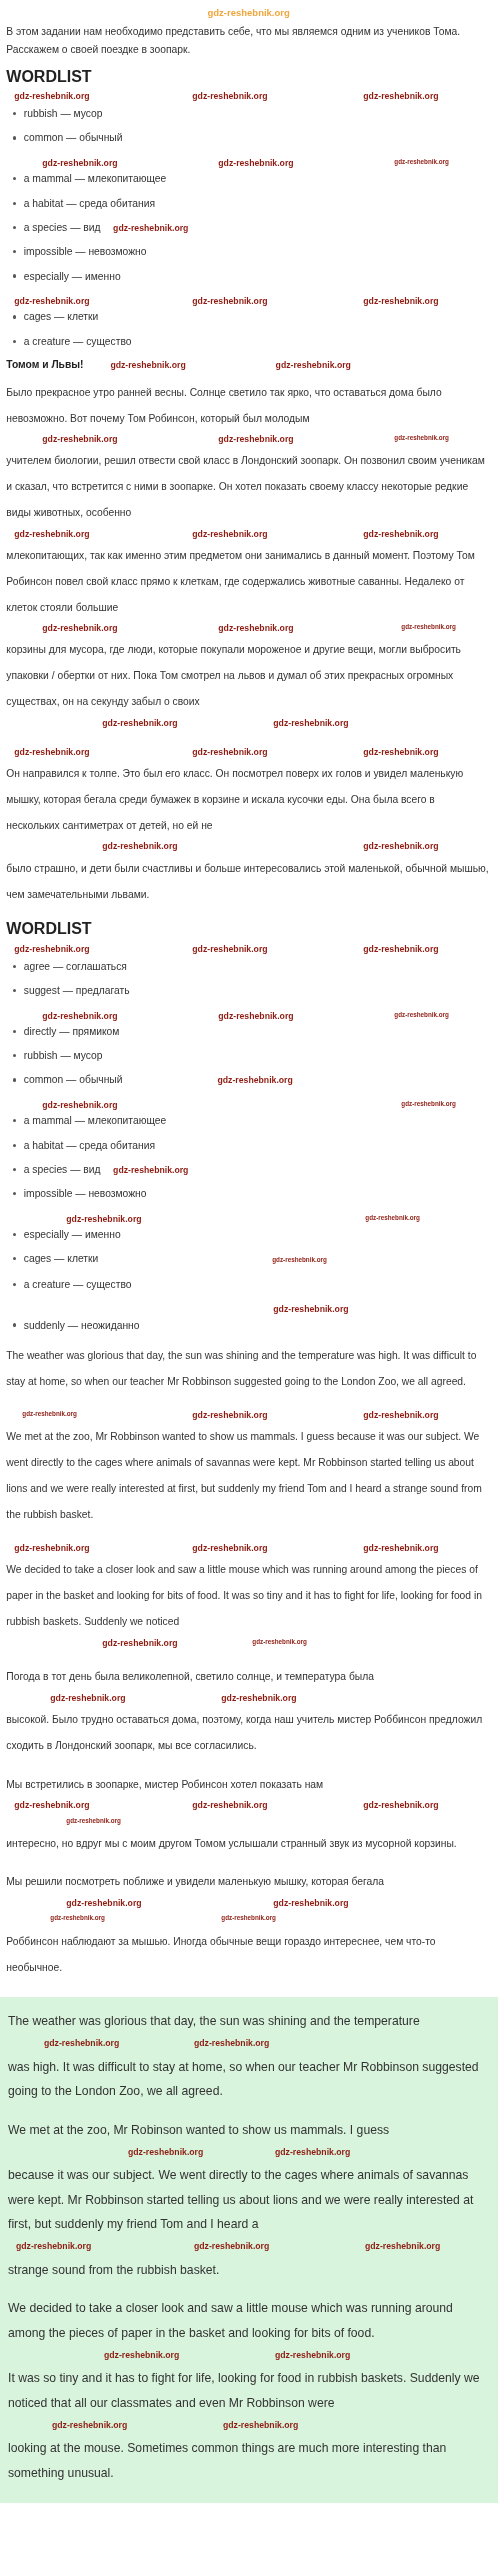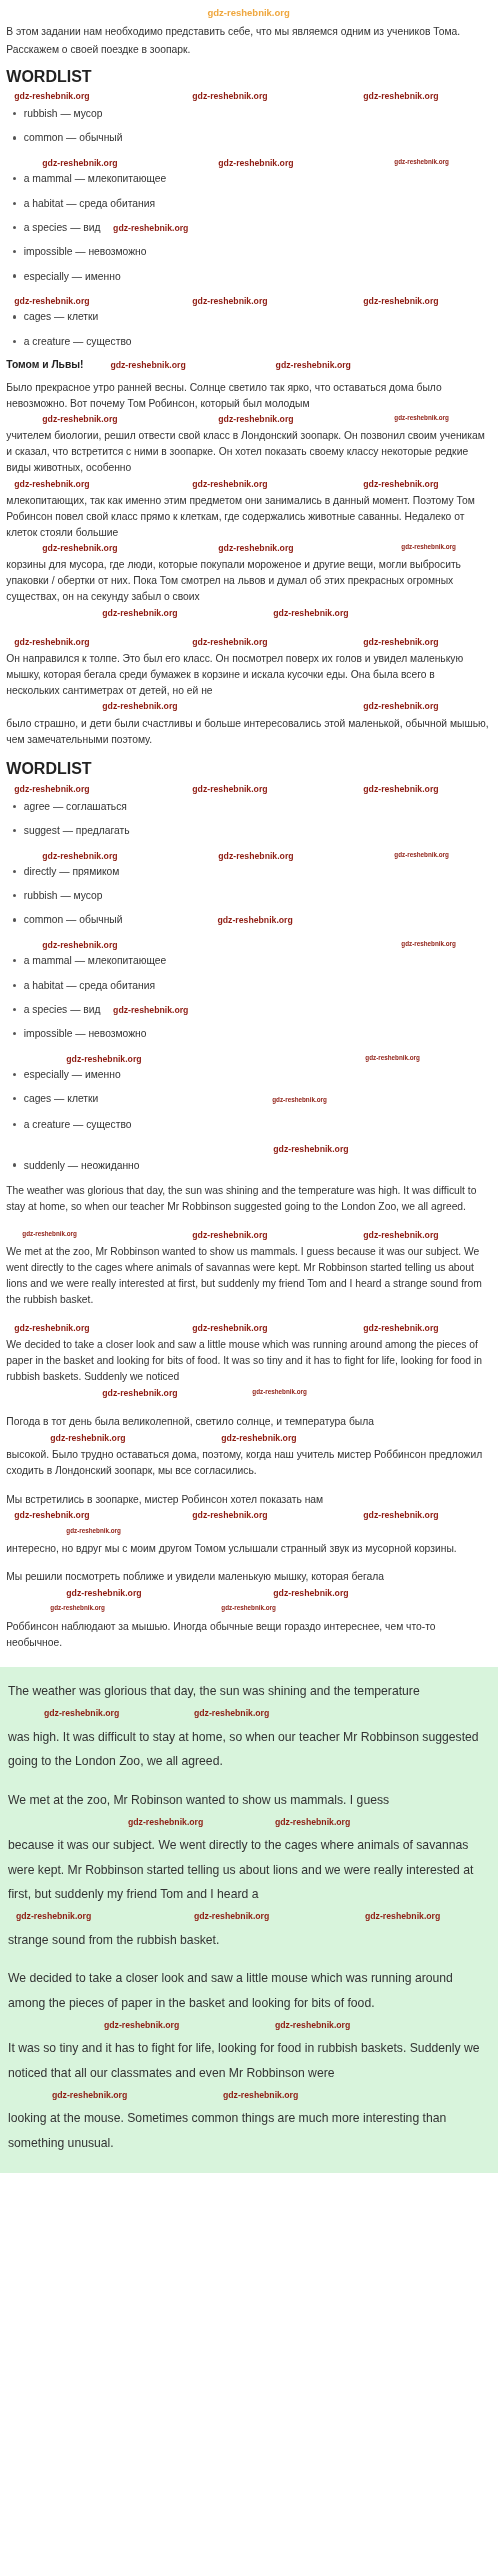--- a/index.html
+++ b/index.html
@@ -10,21 +10,21 @@
   }
   *{box-sizing:border-box;}
   html,body{margin:0;padding:0;background:#ffffff;}
   body{font-family:"Liberation Sans","DejaVu Sans",sans-serif;color:var(--text-color);}
   .page{width:499px;padding:3.2px 8px 0 6.3px;background:#fff;}
   .wm{color:var(--wm-color);font-weight:700;font-size:8.7px;white-space:nowrap;}
   .wm.sm{font-size:6.3px;}
   .wm-top{text-align:center;padding:1.6px 0 4.7px;}
   .wm-top .wm{color:var(--wm-top-color);font-size:9.5px;}
   .text{font-size:10.3px;line-height:17.4px;margin:0 0 8px;}
-  .seg{display:block;font-size:10.3px;line-height:16px;}
+  .seg{display:block;font-size:10.3px;line-height:26px;}
   .para{margin:0 0 12.6px;}
   .wm-line{position:relative;height:16.6px;}
   .wm-line .wm{position:absolute;top:2.4px;}
   .heading{font-weight:700;font-size:16px;color:#222;margin:9.5px 0 3.2px;}
   .wordlist{margin:1.6px 0 6.3px;}
   .bullet-item{padding-left:4.7px;margin:0 0 10.3px;font-size:10.3px;line-height:14px;}
   .dot{display:inline-block;width:3.2px;height:3.2px;border-radius:50%;background:#555;margin:0 8px 1.6px 1.6px;vertical-align:middle;}
   .wm-inline{margin-left:12.6px;}
   .title-row{margin:4.7px 0 9.5px;font-size:10.3px;}
   .story-title{font-weight:700;color:#222;}
@@ -111,21 +111,21 @@
     <span class="wm" style="left:186px">gdz-reshebnik.org</span>
     <span class="wm" style="left:357px">gdz-reshebnik.org</span>
   </div>
 
   <div class="para">
     <span class="seg">Он направился к толпе. Это был его класс. Он посмотрел поверх их голов и увидел маленькую мышку, которая бегала среди бумажек в корзине и искала кусочки еды. Она была всего в нескольких сантиметрах от детей, но ей не</span>
     <div class="wm-line">
       <span class="wm" style="left:96px">gdz-reshebnik.org</span>
       <span class="wm" style="left:357px">gdz-reshebnik.org</span>
     </div>
-    <span class="seg">было страшно, и дети были счастливы и больше интересовались этой маленькой, обычной мышью, чем замечательными поэтому.</span>
+    <span class="seg">было страшно, и дети были счастливы и больше интересовались этой маленькой, обычной мышью, чем замечательными львами.</span>
   </div>
 
   <div class="heading">WORDLIST</div>
   <div class="wm-line">
     <span class="wm" style="left:8px">gdz-reshebnik.org</span>
     <span class="wm" style="left:186px">gdz-reshebnik.org</span>
     <span class="wm" style="left:357px">gdz-reshebnik.org</span>
   </div>
   <div class="wordlist">
     <div class="bullet-item"><span class="dot"></span><span>agree — соглашаться</span></div>

